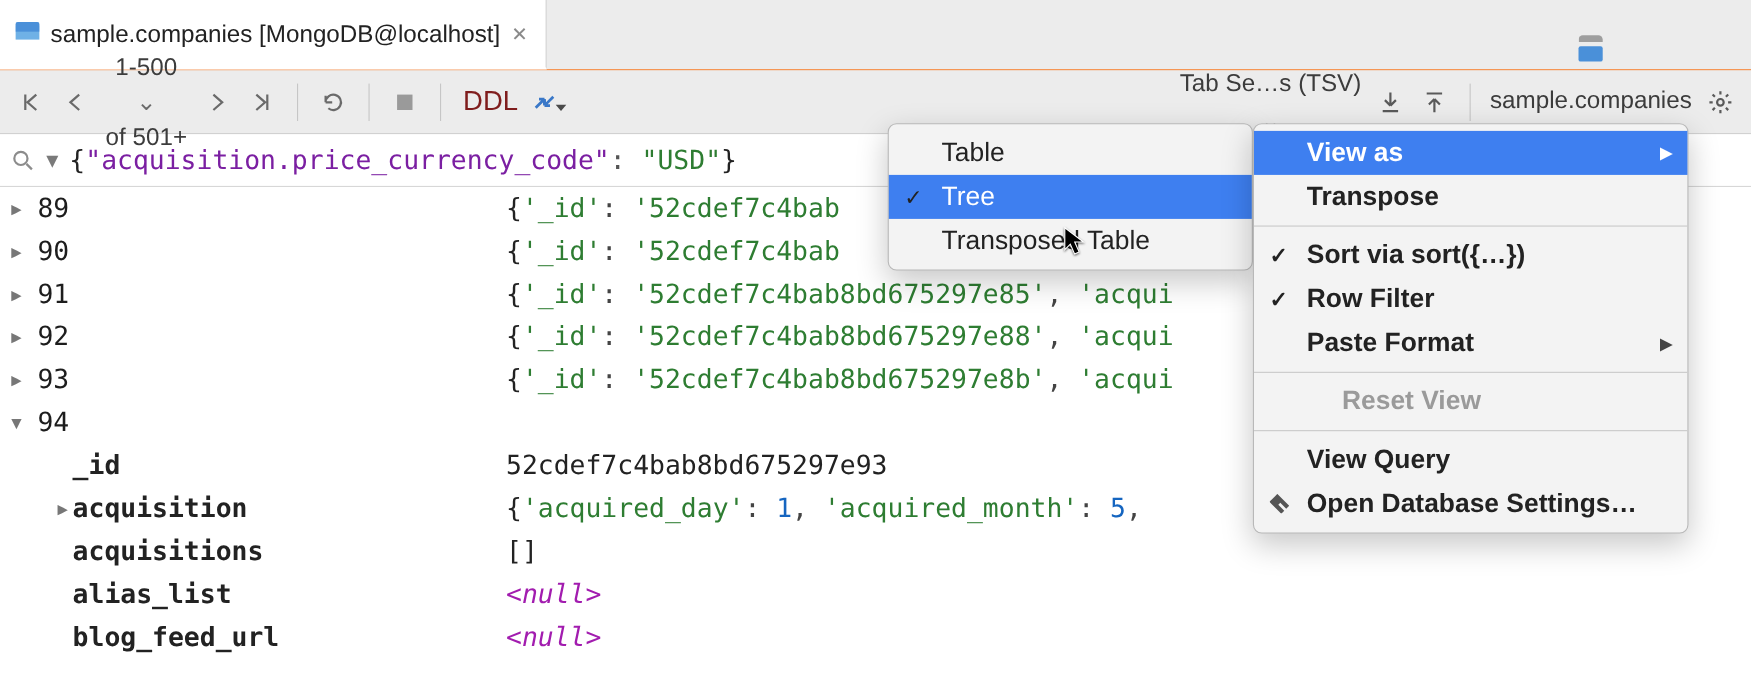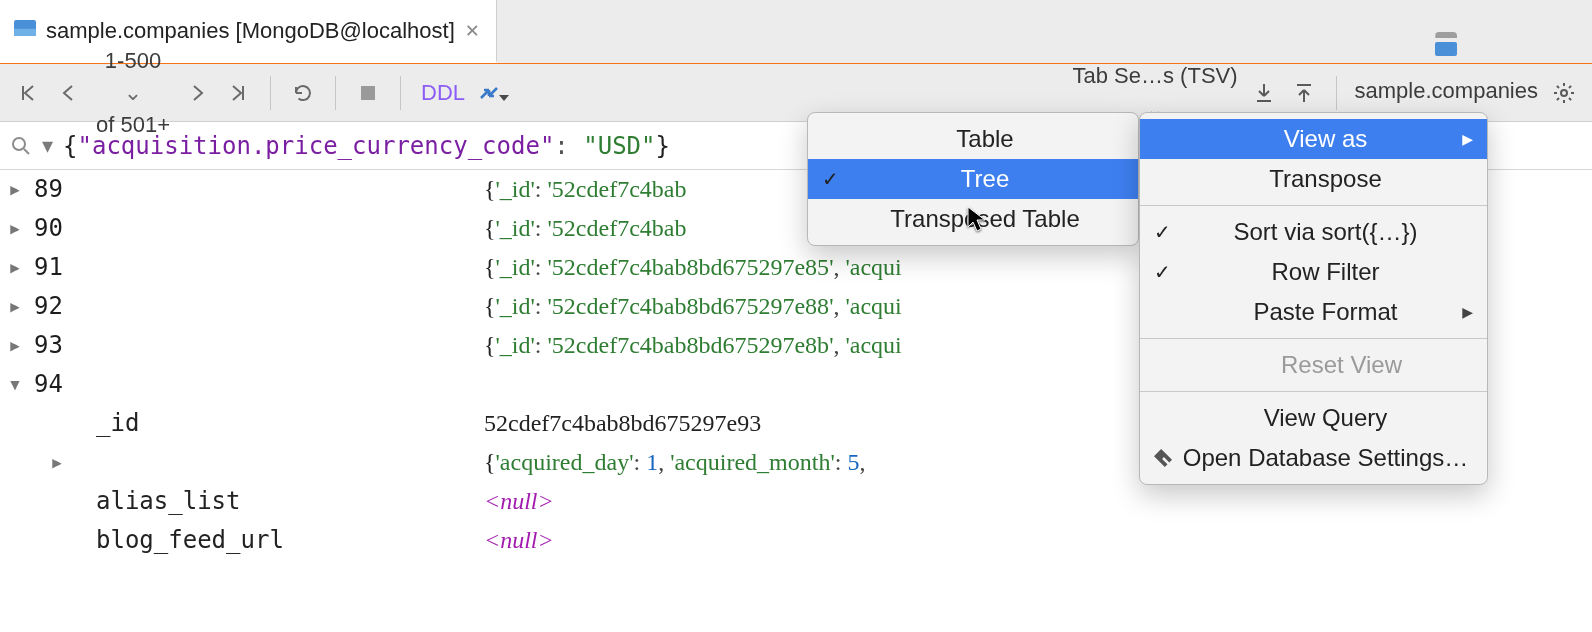--- a/index.html
+++ b/index.html
@@ -59,21 +59,21 @@
   .tbtn {
     min-width: 36px; height:36px;
     display:flex; align-items:center; justify-content:center;
     color:#5d5d5d; border-radius:4px;
     cursor:pointer;
   }
   .tbtn svg { display:block; }
   .tsep { width:1px; height:34px; background:#c6c6c6; margin:0 10px; }
   .page-range { display:flex; align-items:center; gap:6px; color:#3c3c3c; padding:0 6px;flex-direction:column;}
   .page-range .caret { color:#6b6b6b; }
-  .ddl { font-size:22px; color:#8b5cf6; font-family:inherit; }
+  .ddl { font-size:25px; color:#7f1d1d; font-family:inherit; }
   .flex-spacer { flex:1; }
   .combo { display:flex; align-items:center; gap:8px; color:#3c3c3c; padding:0 4px;flex-direction:column;}
   .combo .caret{ color:#6b6b6b; }
   .ds-chip { display:flex; align-items:center; gap:24px; }
   .ds-chip-icon {
     width:22px; height:22px; display:inline-block; position:relative;
   }
   .ds-chip-icon::before{
     content:""; position:absolute; inset:0;
     background:#9e9e9e;
@@ -111,26 +111,25 @@
     display:flex; align-items:flex-start; height:39px; line-height:39px;
     font-size:24px;
   }
   .row .tri{
     width:30px; text-align:center; color:#777; cursor:pointer;
   }
   .row .rownum{
     width:60px; padding-left:4px; color:#1d1d1d;
   }
   .row .cell{
-    position:absolute; left:484px;
+    position:absolute; left:460px;
     white-space:pre;
-    font-family:Liberation Serif, serif;
   }
   .child .key{
-    position:absolute; left:96px;
+    position:absolute; left:66px;font-weight:bold;
   }
   .child .tri{ position:absolute; left:44px; width:26px;}
   .nullval{ color:#a21caf; font-style:italic;}
   .tok-brace{color:#222;}
   .tok-key{color:#2e7d32;}
   .tok-str{color:#2e7d32;}
   .tok-num{color:#1565c0;}
   .tok-punct{color:#444;}
 
   
@@ -141,40 +140,39 @@
     border-radius:8px;
     box-shadow:0 10px 28px rgba(0,0,0,0.22);
     padding:6px 0;
     font-size:24px;
     color:#222;
   }
   .ctx .item{
     height:40px; display:flex; align-items:center;
     padding:0 24px 0 48px; position:relative;
     white-space:nowrap;
-    justify-content:center;
   }
   .ctx .item.has-sub::after{
     content:"▶"; position:absolute; right:14px; color:#444; font-size:14px;
   }
   .ctx .item.sel{ background:#3e7ff0; color:#fff; }
   .ctx .item.sel.has-sub::after{ color:#fff; }
   .ctx .check::before{
     content:"✓"; position:absolute; left:14px; color:#222; font-size:20px;
   }
   .ctx .wrench::before{
     content:""; position:absolute; left:14px; width:18px; height:18px;
     background:#555;
     clip-path: polygon(40% 0,100% 60%,85% 75%,55% 45%,45% 55%,75% 85%,60% 100%,0 40%,30% 10%);
   }
   .ctx .sep{ height:1px; background:#c9c9c9; margin:6px 0; }
   .ctx .item.disabled{ color:#9a9a9a;margin-left:32px; }
 
   #ctx-sub{ top:112px; left:807px; width:332px; }
-  #ctx-main{ top:112px; left:1139px; width:349px; }
+  #ctx-main{ top:112px; left:1139px; width:396px;font-weight:bold; }
 
   .cursor-arrow{
     position:absolute; top:206px; left:967px; width:22px; height:28px;
     z-index:50;
   }
   .cursor-arrow svg{ filter: drop-shadow(0 1px 1px rgba(0,0,0,0.6)); display:block;}
 </style>
 </head>
 <body>
 
@@ -311,21 +309,26 @@
     <div class="row">
       <span class="tri">▾</span>
       <span class="rownum">94</span>
     </div>
     <div class="row child">
       <span class="key">_id</span>
       <span class="cell">52cdef7c4bab8bd675297e93</span>
     </div>
     <div class="row child">
       <span class="tri">▸</span>
+      <span class="key">acquisition</span>
       <span class="cell"><span class="tok-brace">{</span><span class="tok-key">'acquired_day'</span><span class="tok-punct">: </span><span class="tok-num">1</span><span class="tok-punct">, </span><span class="tok-key">'acquired_month'</span><span class="tok-punct">: </span><span class="tok-num">5</span><span class="tok-punct">, </span></span>
+    </div>
+    <div class="row child">
+      <span class="key">acquisitions</span>
+      <span class="cell">[]</span>
     </div>
     <div class="row child">
       <span class="key">alias_list</span>
       <span class="cell nullval">&lt;null&gt;</span>
     </div>
     <div class="row child">
       <span class="key">blog_feed_url</span>
       <span class="cell nullval">&lt;null&gt;</span>
     </div>
 

